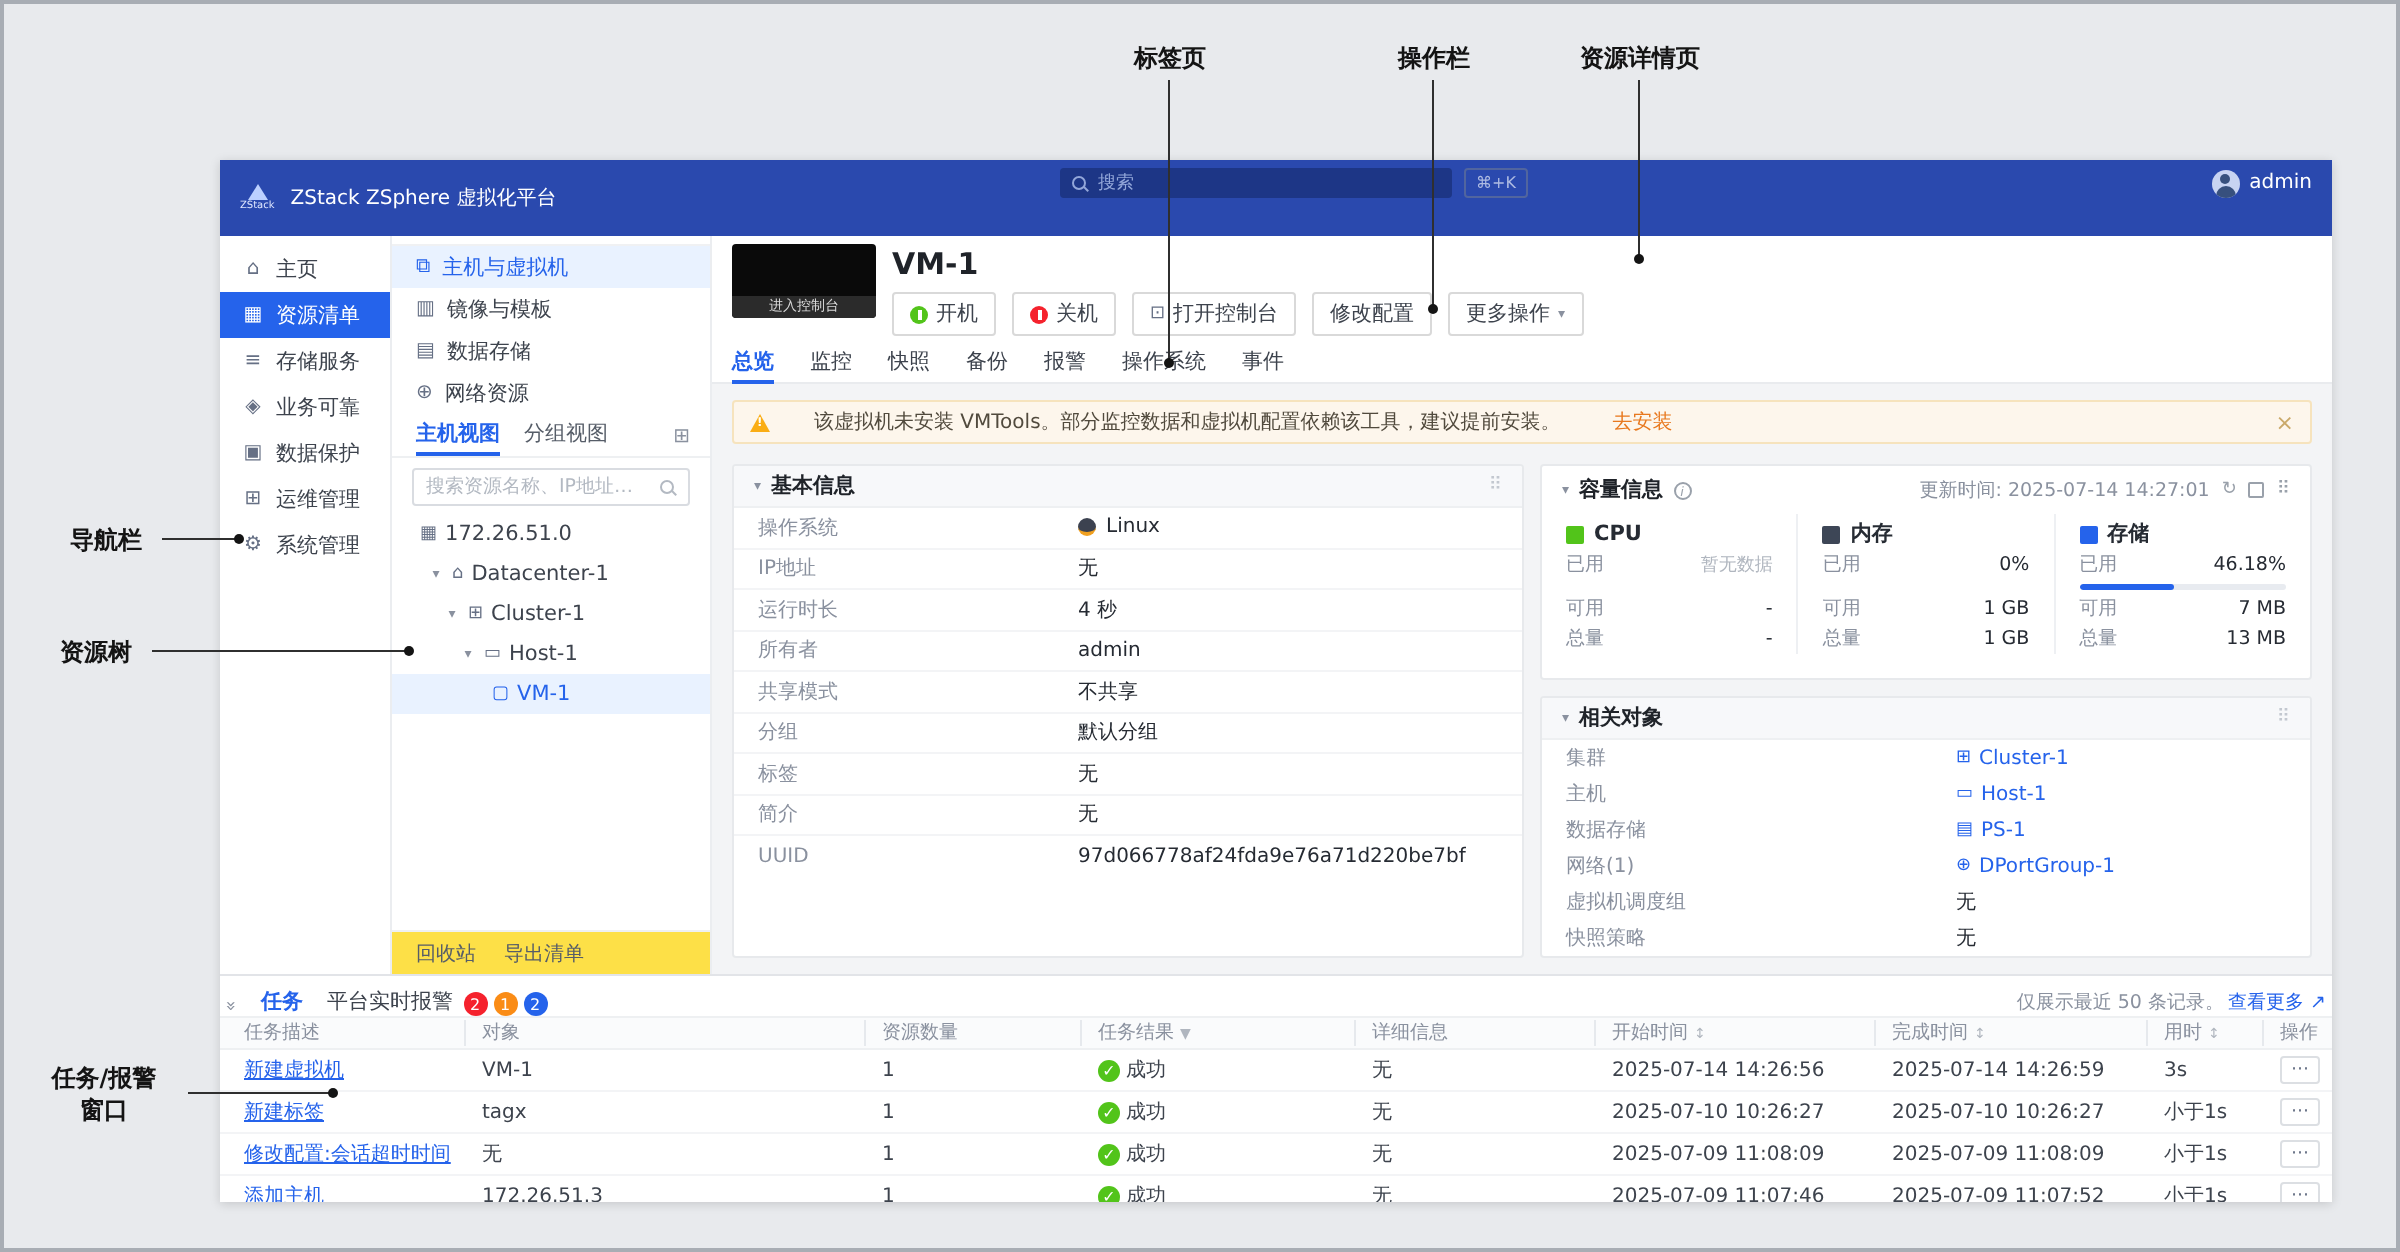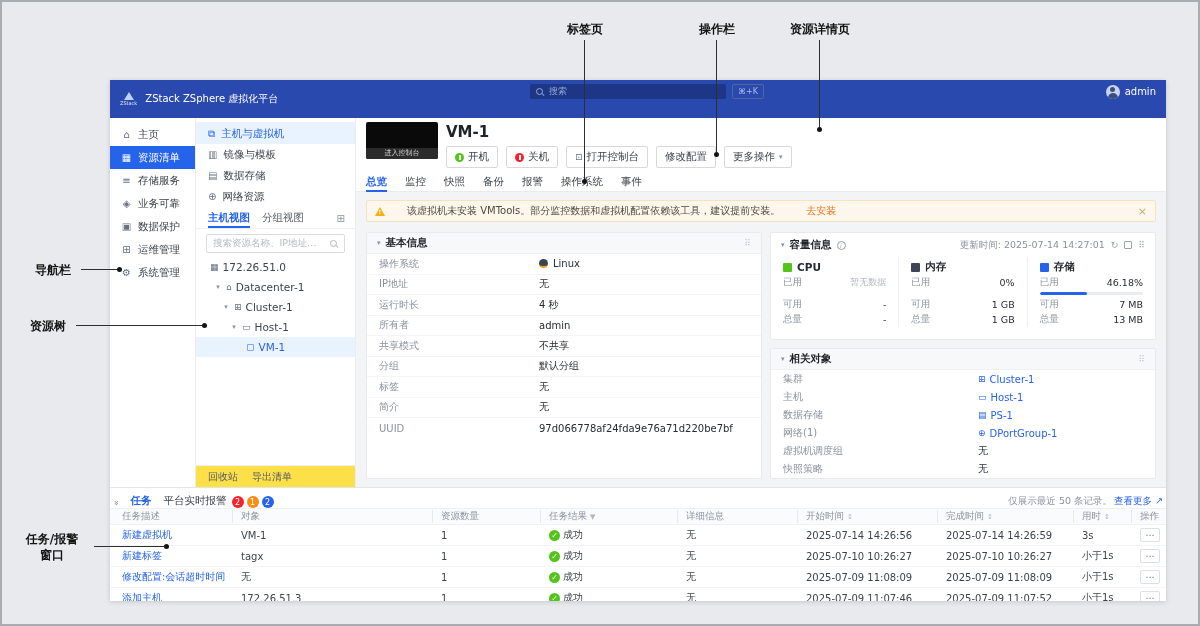--- a/index.html
+++ b/index.html
@@ -141,21 +141,21 @@
   .badge.r { background:#f5222d; } .badge.o { background:#fa8c16; } .badge.b { background:#2563eb; }
   .task-note { margin-left:auto; font-size:9.5px; color:#8a919f; white-space:nowrap; }
   .task-more { font-size:9.5px; color:#2563eb; margin-left:2px; white-space:nowrap; }
   .task-header { height:17px; background:#fafbfc; border-top:1px solid #eef0f2; border-bottom:1px solid #eef0f2; display:flex; align-items:center; padding-left:12px; font-size:9.5px; color:#8a919f; }
   .tc { flex:none; display:flex; align-items:center; gap:3px; padding-right:6px; white-space:nowrap; overflow:hidden; }
   .task-header .tc + .tc { border-left:1px solid #e6e9ed; padding-left:8px; }
   .task-row .tc + .tc { padding-left:9px; }
   .tc1{width:110px} .tc2{width:200px} .tc3{width:108px} .tc4{width:137px} .tc5{width:120px} .tc6{width:140px} .tc7{width:136px} .tc8{width:58px} .tc9{flex:1}
   .hic { font-size:7px; color:#b0b6bf; }
   .task-row { height:21px; display:flex; align-items:center; padding-left:12px; border-bottom:1px solid #f3f4f6; font-size:10px; color:#3d434d; }
-  .task-link { color:#2563eb; }
+  .task-link { color:#2563eb;text-decoration:underline; }
   .ok-ic { width:11px; height:11px; border-radius:50%; background:#52c41a; color:#fff; font-size:8px; line-height:11px; text-align:center; flex:none; }
   .more-btn { width:20px; height:14px; border:1px solid #dcdfe3; border-radius:2px; color:#667085; font-size:9px; line-height:12px; text-align:center; }
 </style>
 </head>
 <body>
 
 <div class="frame-border" data-interactable="false"></div>
 
 <div class="ann-label" style="left:562px;top:21px;width:46px" data-interactable="false">标签页</div>
 <div class="vline" style="left:584px;top:40px;height:140px" data-interactable="false"></div>

